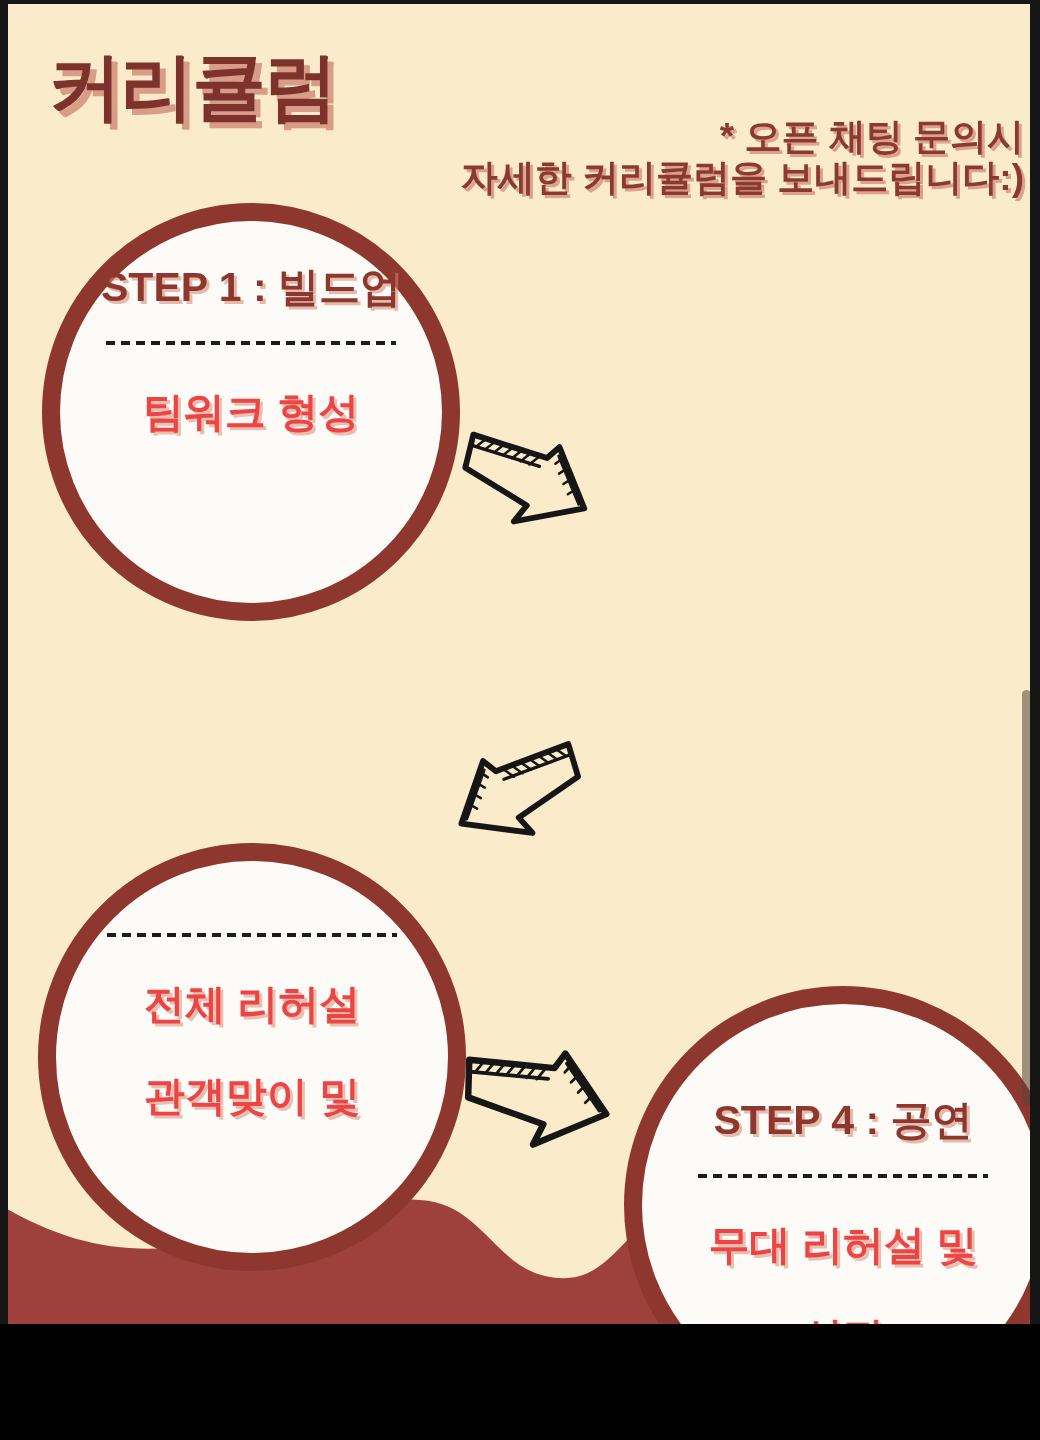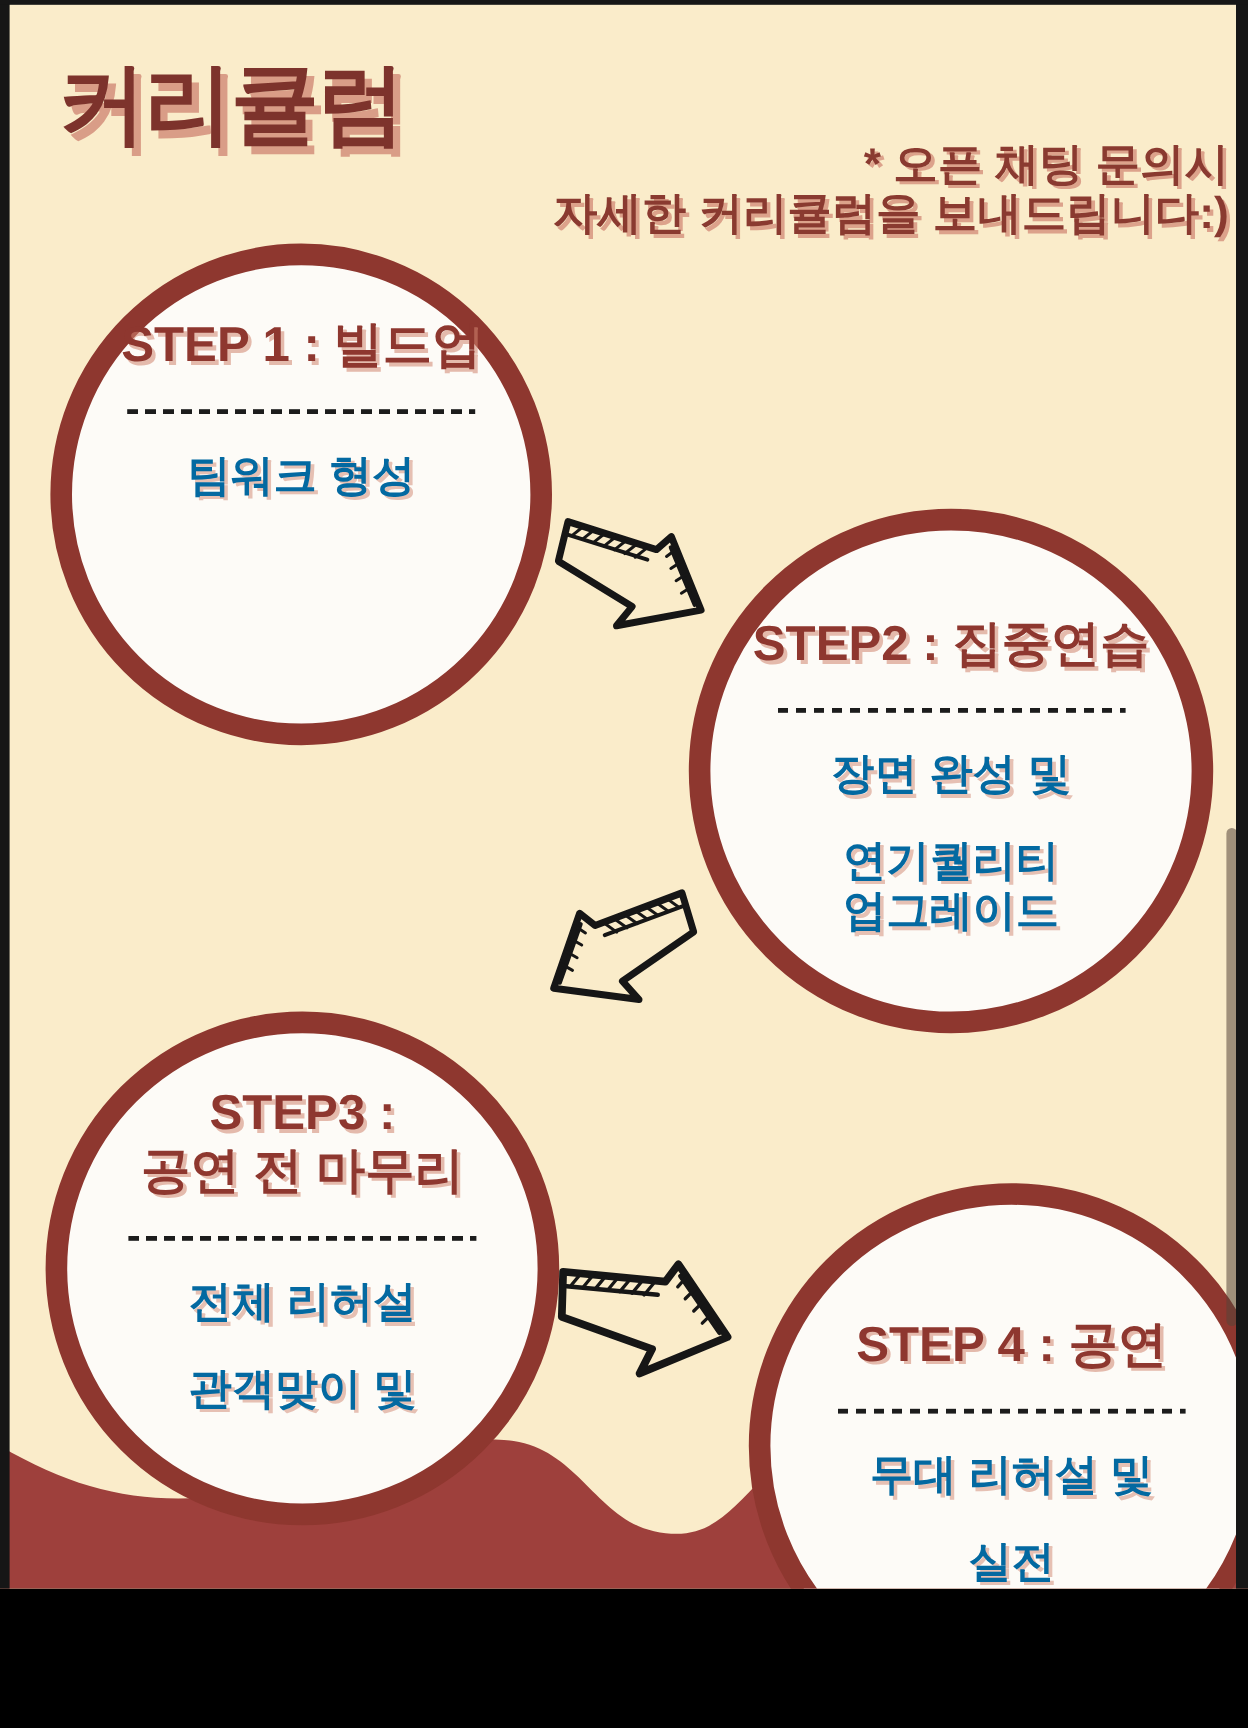--- a/index.html
+++ b/index.html
@@ -44,22 +44,22 @@
   .c4{left:624px;top:986px;width:438px;height:438px;padding-top:92px;}
   .step-title{
     font-size:41px;line-height:1.18;white-space:pre-line;color:#8e372f;
     text-shadow:3px 3px 0 rgba(207,133,112,0.55);
   }
   .divider{
     height:4px;width:290px;margin-top:30px;
     background:repeating-linear-gradient(90deg,#1c1c1c 0 9px,transparent 9px 15px);
   }
   .step-line{
-    font-size:36px;line-height:1.16;margin-top:30px;white-space:pre-line;
-    color:#0369a1;text-shadow:3px 3px 0 rgba(207,133,112,0.5);
+    font-size:41px;line-height:1.16;margin-top:44px;white-space:pre-line;
+    color:#ef4444;text-shadow:3px 3px 0 rgba(207,133,112,0.5);
   }
 
   
   .arrow{position:absolute;z-index:20;}
   .arrow svg{display:block;overflow:visible;}
   .a1{left:448px;top:428px;width:150px;transform:rotate(25deg);}
   .a2{left:446px;top:740px;width:150px;transform:scaleX(-1) rotate(28deg);}
   .a3{left:450px;top:1040px;width:166px;transform:rotate(13deg);}
 
   
@@ -84,31 +84,22 @@
     <div>* 오픈 채팅 문의시</div>
     <div>자세한 커리큘럼을 보내드립니다:)</div>
   </div>
 
   <div class="circle c1">
     <div class="step-title">STEP 1 : 빌드업</div>
     <div class="divider"></div>
     <div class="step-line">팀워크 형성</div>
   </div>
 
-  <div class="circle c2">
-    <div class="step-title">STEP2 : 집중연습</div>
-    <div class="divider"></div>
-    <div class="step-line">장면 완성 및</div>
-    <div class="step-line">연기퀄리티
-업그레이드</div>
-  </div>
 
   <div class="circle c3">
-    <div class="step-title">STEP3 :
-공연 전 마무리</div>
     <div class="divider"></div>
     <div class="step-line">전체 리허설</div>
     <div class="step-line">관객맞이 및</div>
   </div>
 
   <div class="circle c4">
     <div class="step-title">STEP 4 : 공연</div>
     <div class="divider"></div>
     <div class="step-line">무대 리허설 및</div>
     <div class="step-line">실전</div>

